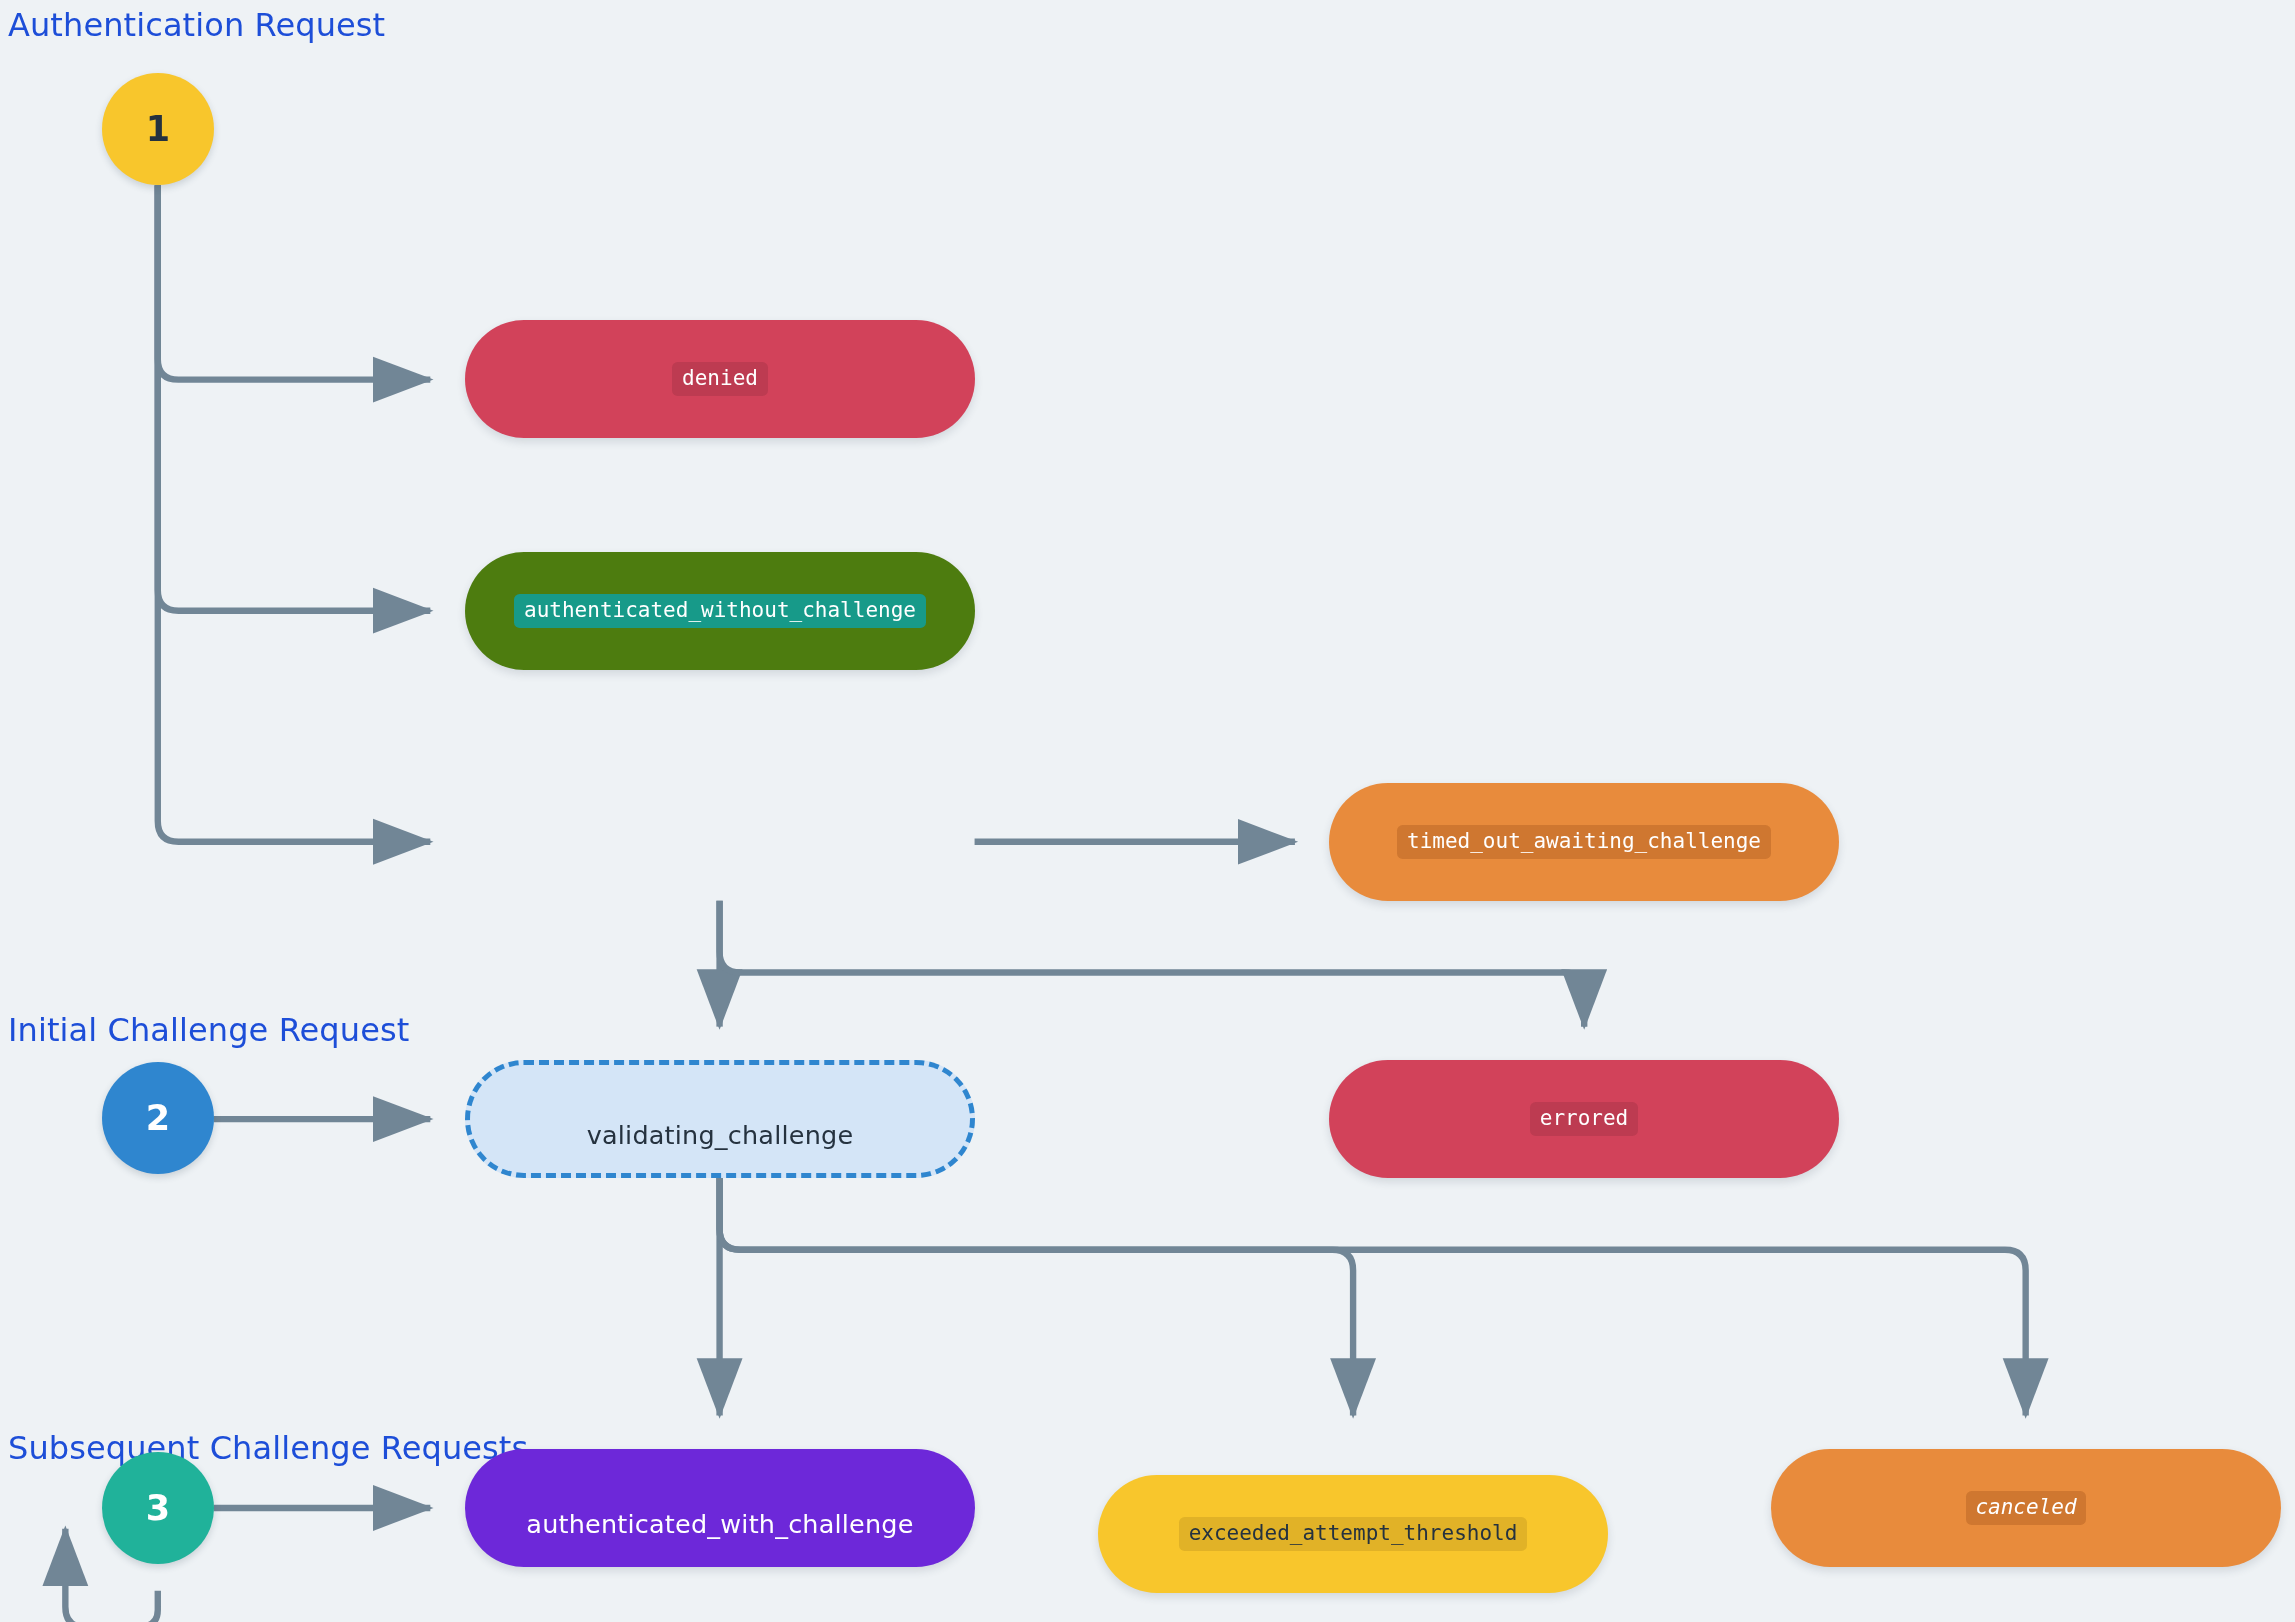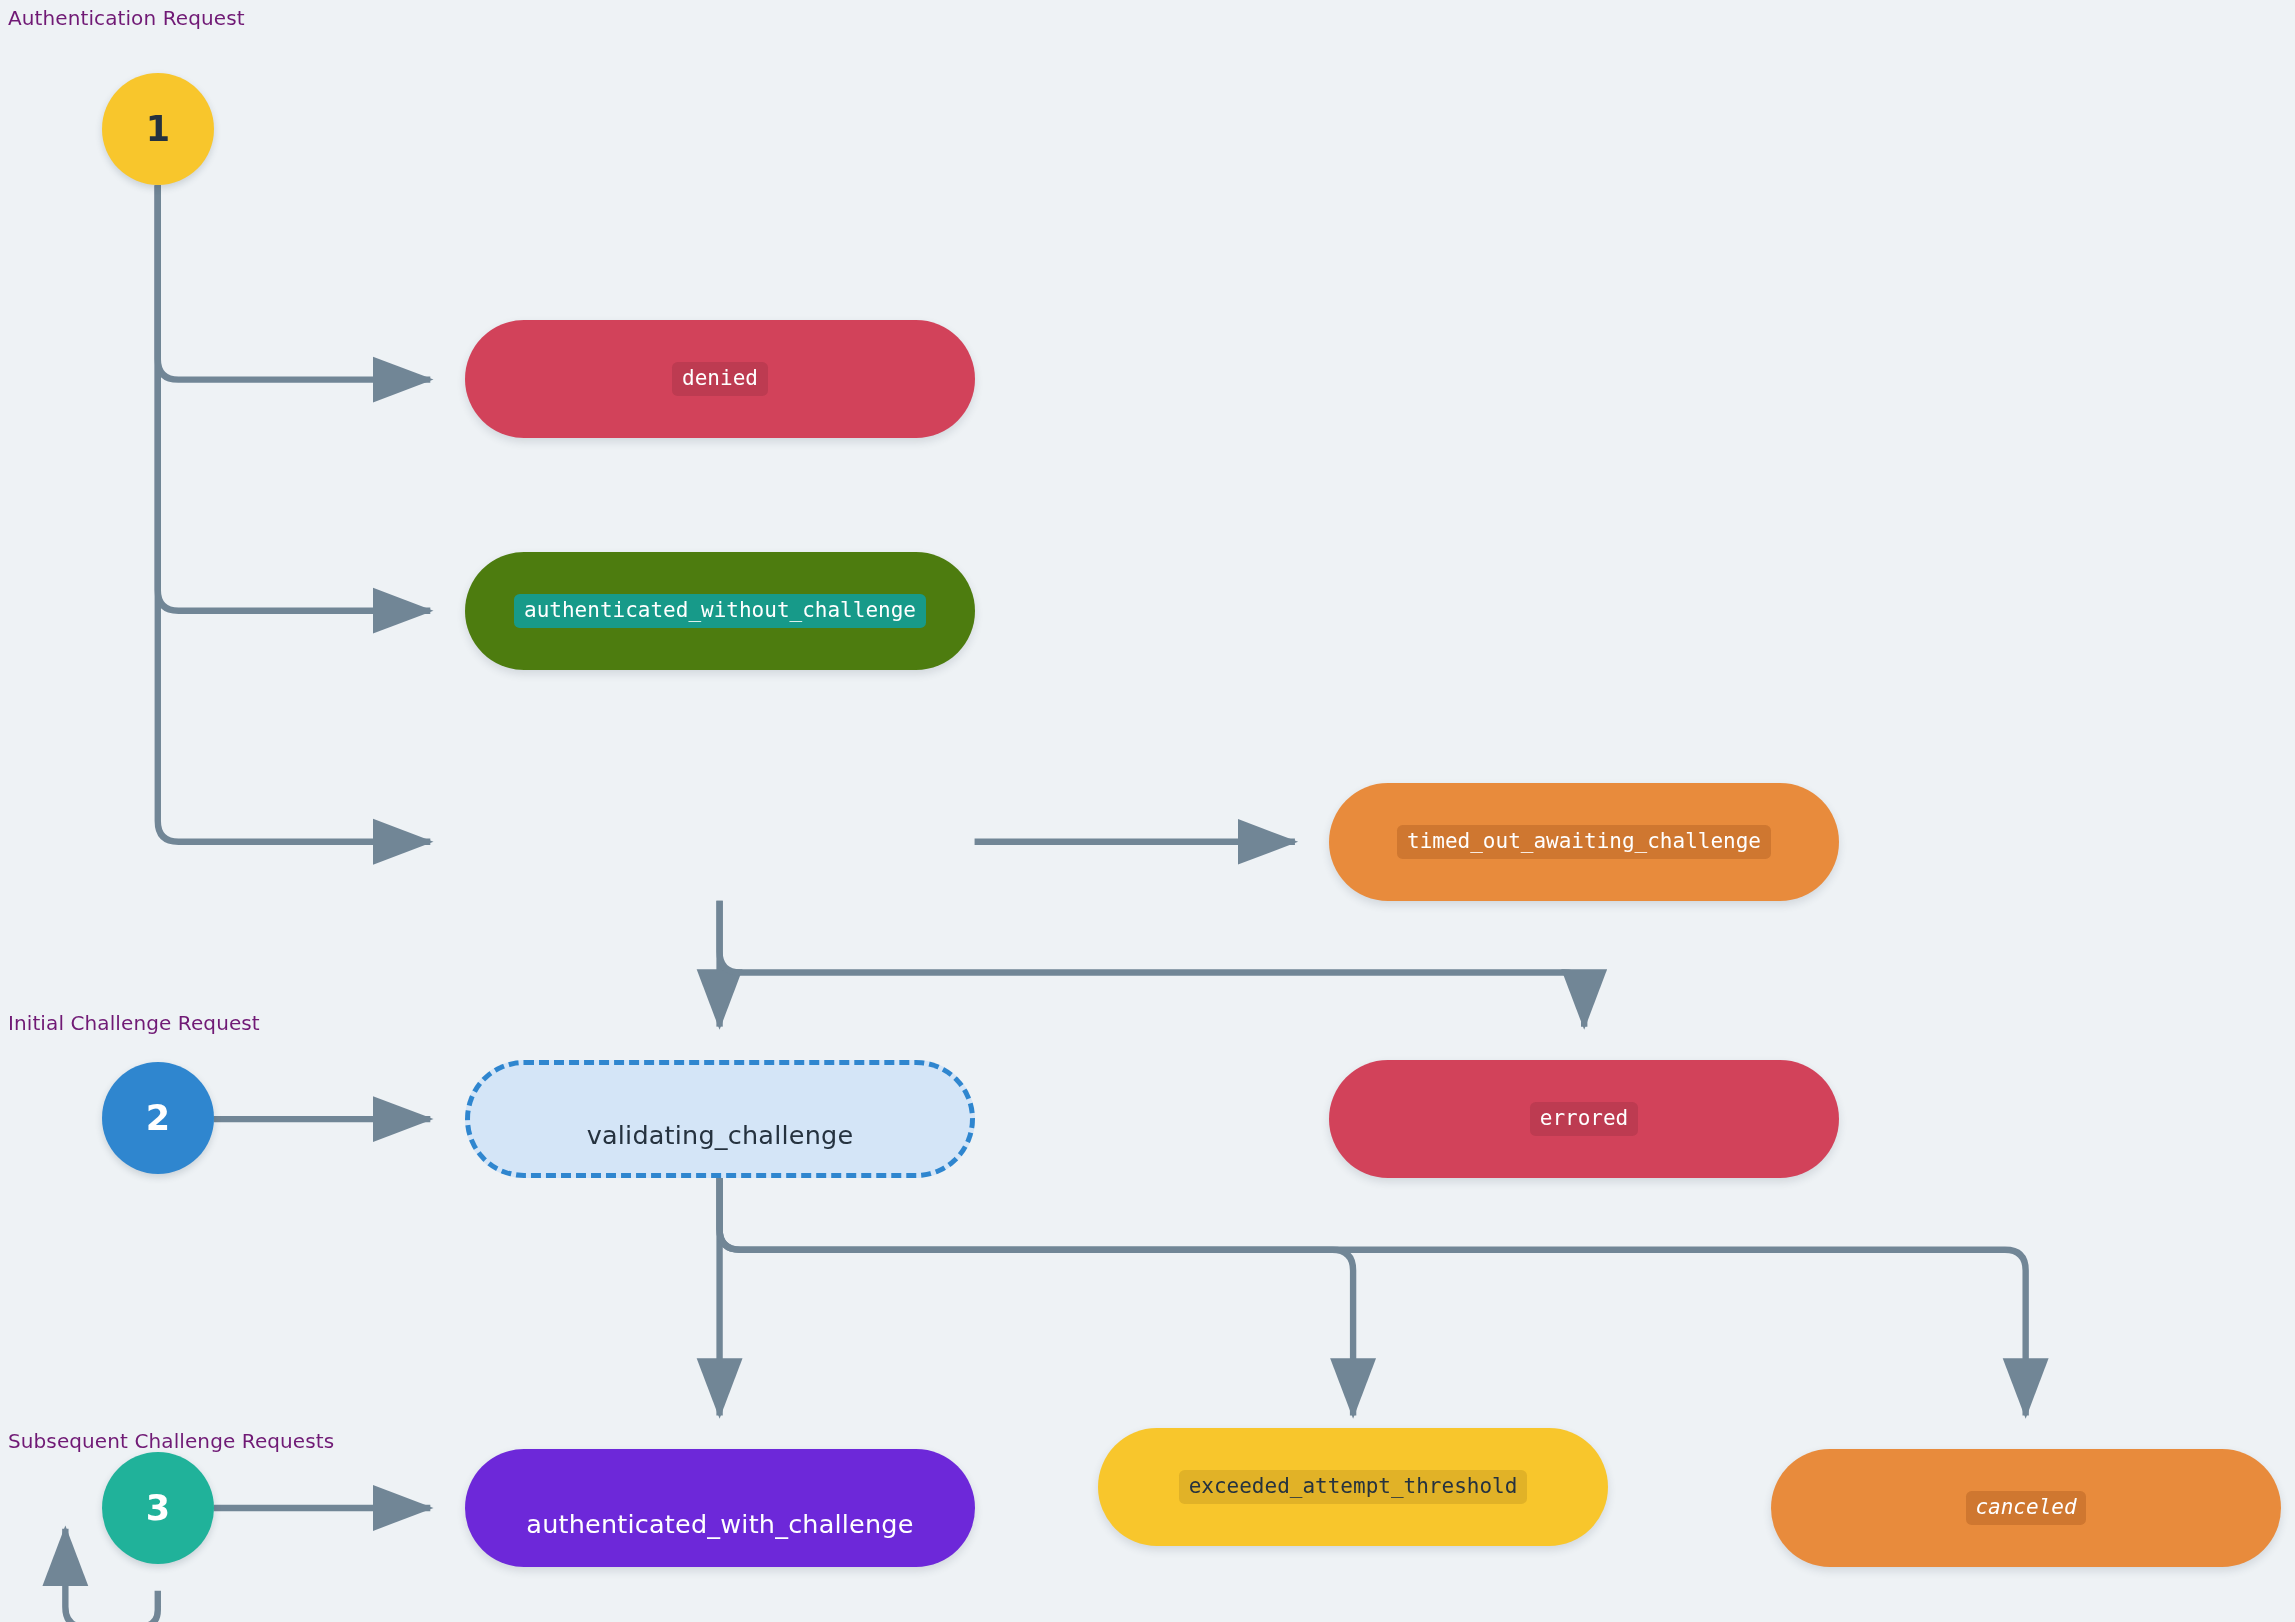--- a/index.html
+++ b/index.html
@@ -25,23 +25,23 @@
     left: 0; top: 0;
     width: 2295px;
     height: 1623px;
     pointer-events: none;
   }
 
   
   .group-label {
     position: absolute;
     font-family: "DejaVu Sans", sans-serif;
-    font-size: 20px;
+    font-size: 32px;
     font-weight: 400;
-    color: #701a75;
+    color: #1d4ed8;
     letter-spacing: 0.1px;
     white-space: nowrap;
   }
 
   
   .start-circle {
     position: absolute;
     width: 112px;
     height: 112px;
     border-radius: 50%;
@@ -159,21 +159,21 @@
   </div>
 
   <div class="node" style="left:1329px; top:1060px; width:510px; height:118px; background:#d2425a;">
     <span class="label-code" style="color:#ffffff; background:#bd3b51;">errored</span>
   </div>
 
   <div class="node" style="left:465px; top:1449px; width:510px; height:118px; background:#6d28d9;">
     <span class="label-plain" style="color:#ffffff;">authenticated_with_challenge</span>
   </div>
 
-  <div class="node" style="left:1098px; top:1428px; width:510px; height:118px; background:#f8c62c;">
+  <div class="node" style="left:1098px; top:1475px; width:510px; height:118px; background:#f8c62c;">
     <span class="label-code" style="color:#25323f; background:#e1b227;">exceeded_attempt_threshold</span>
   </div>
 
   <div class="node" style="left:1771px; top:1449px; width:510px; height:118px; background:#e88b3c;">
     <span class="label-code" style="color:#ffffff; background:#cf7730;font-style:italic;">canceled</span>
   </div>
 
 </div>
 
 

